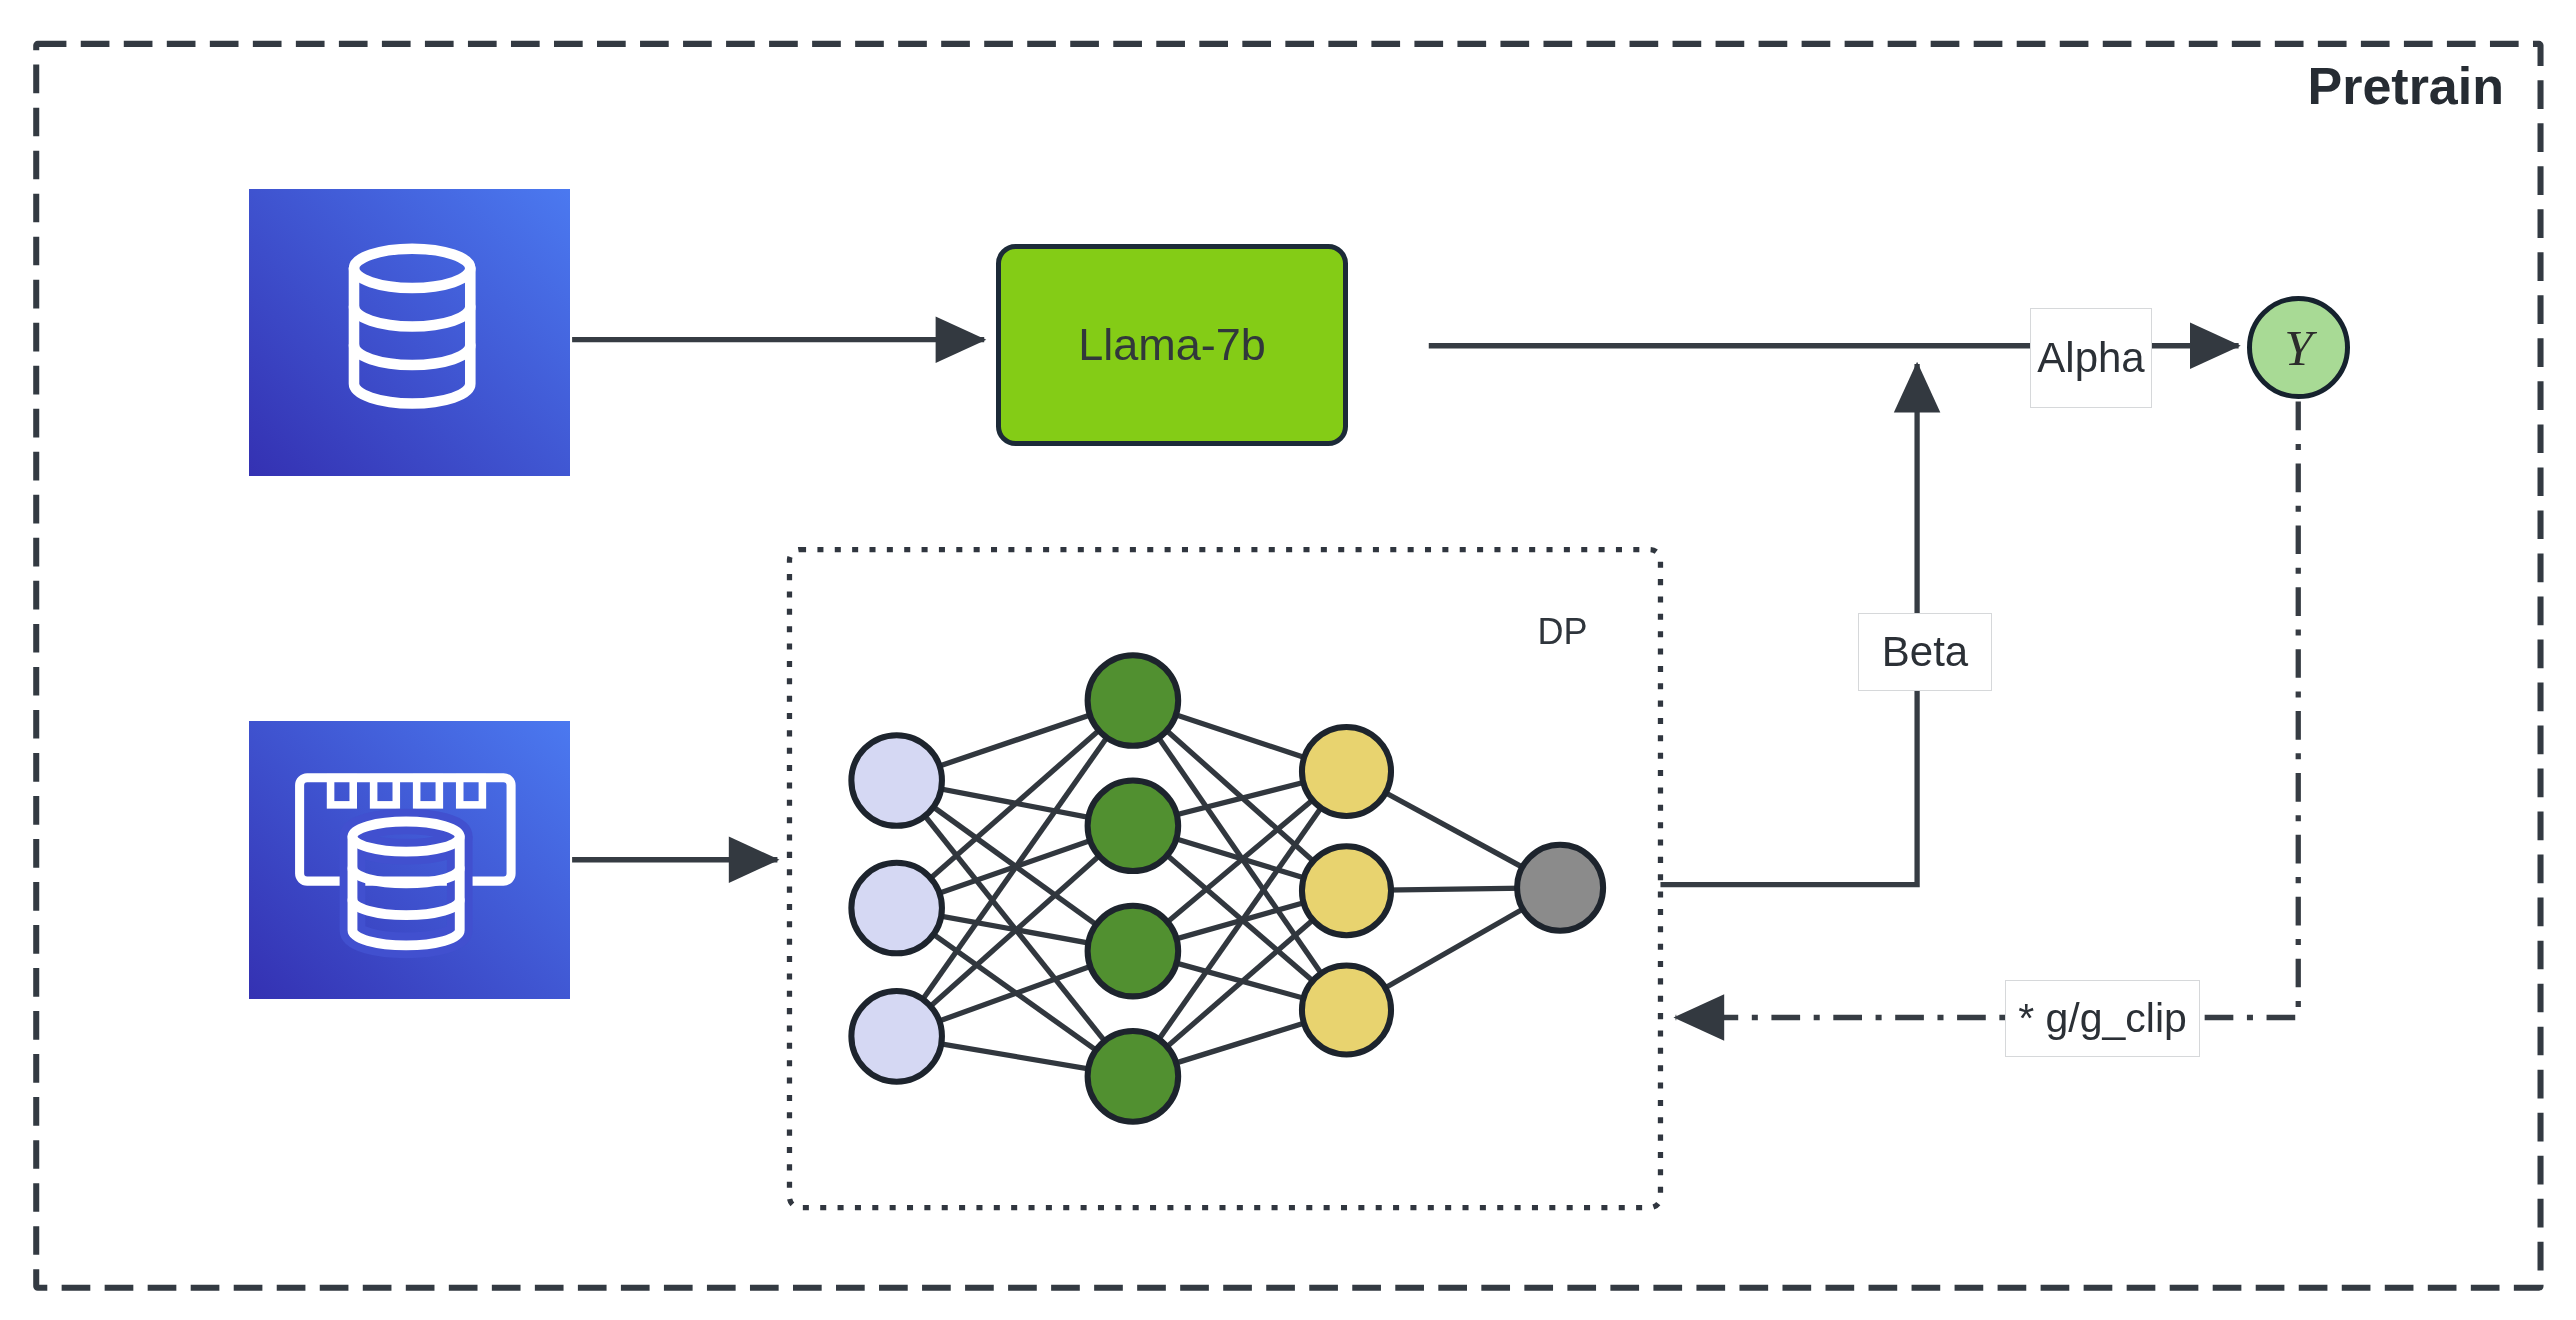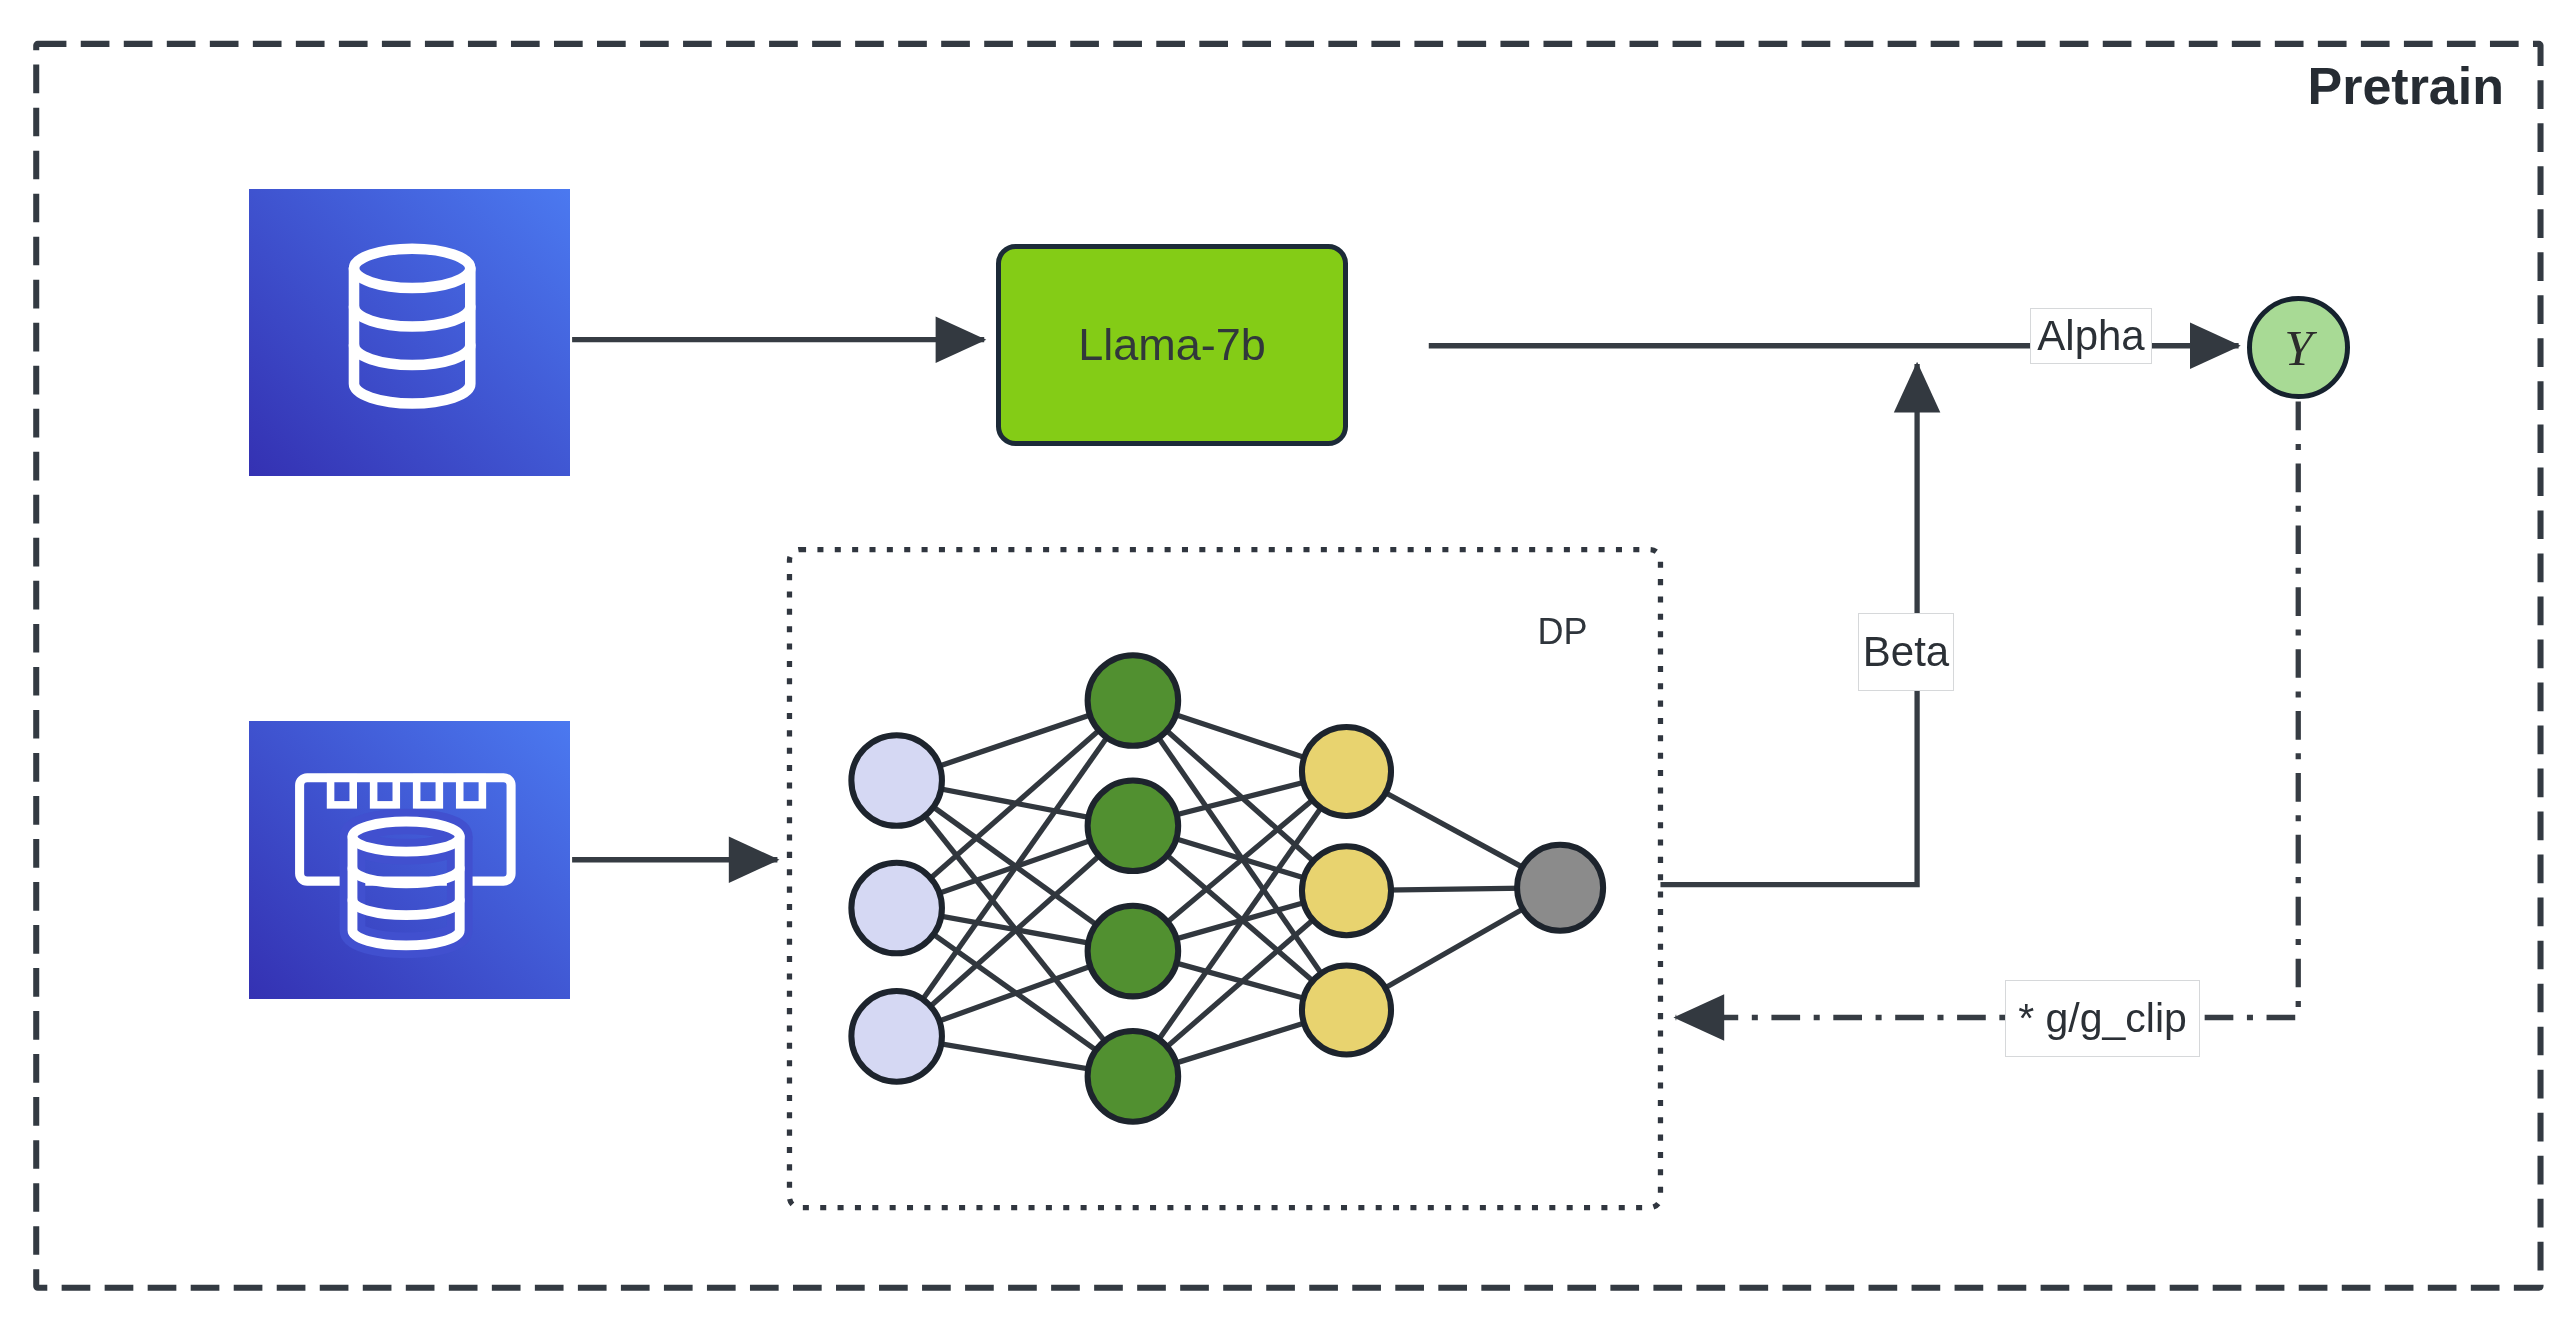--- a/index.html
+++ b/index.html
@@ -24,22 +24,22 @@
     background:#84cc16;border:5.3px solid #1c2a38;border-radius:19.6px;
     display:flex;align-items:center;justify-content:center;
     font-size:45px;color:#31373b;}
 
   .dp-label{left:1502px;top:611px;width:121px;text-align:center;
     font-size:36px;color:#2f353c;}
 
   .line-label{background:#ffffff;border:1.5px solid #d6d8da;box-sizing:border-box;
     display:flex;align-items:center;justify-content:center;
     color:#2b3036;font-size:42px;}
-  .alpha-label{left:2030px;top:308px;width:122px;height:56px;}
-  .beta-label{left:1858px;top:613px;width:96px;height:78px;}
+  .alpha-label{left:2030px;top:308px;width:122px;height:100px;}
+  .beta-label{left:1858px;top:613px;width:134px;height:78px;}
   .gclip-label{left:2005px;top:980px;width:195px;height:77px;font-size:41px;}
 
   .y-node{left:2247px;top:296px;width:103px;height:103px;box-sizing:border-box;
     background:#a8da95;border:5.3px solid #16222e;border-radius:50%;
     display:flex;align-items:center;justify-content:center;
     font-family:"Liberation Serif", serif;font-style:italic;
     font-size:51px;color:#2c2c2c;}
 </style>
 </head>
 <body>

